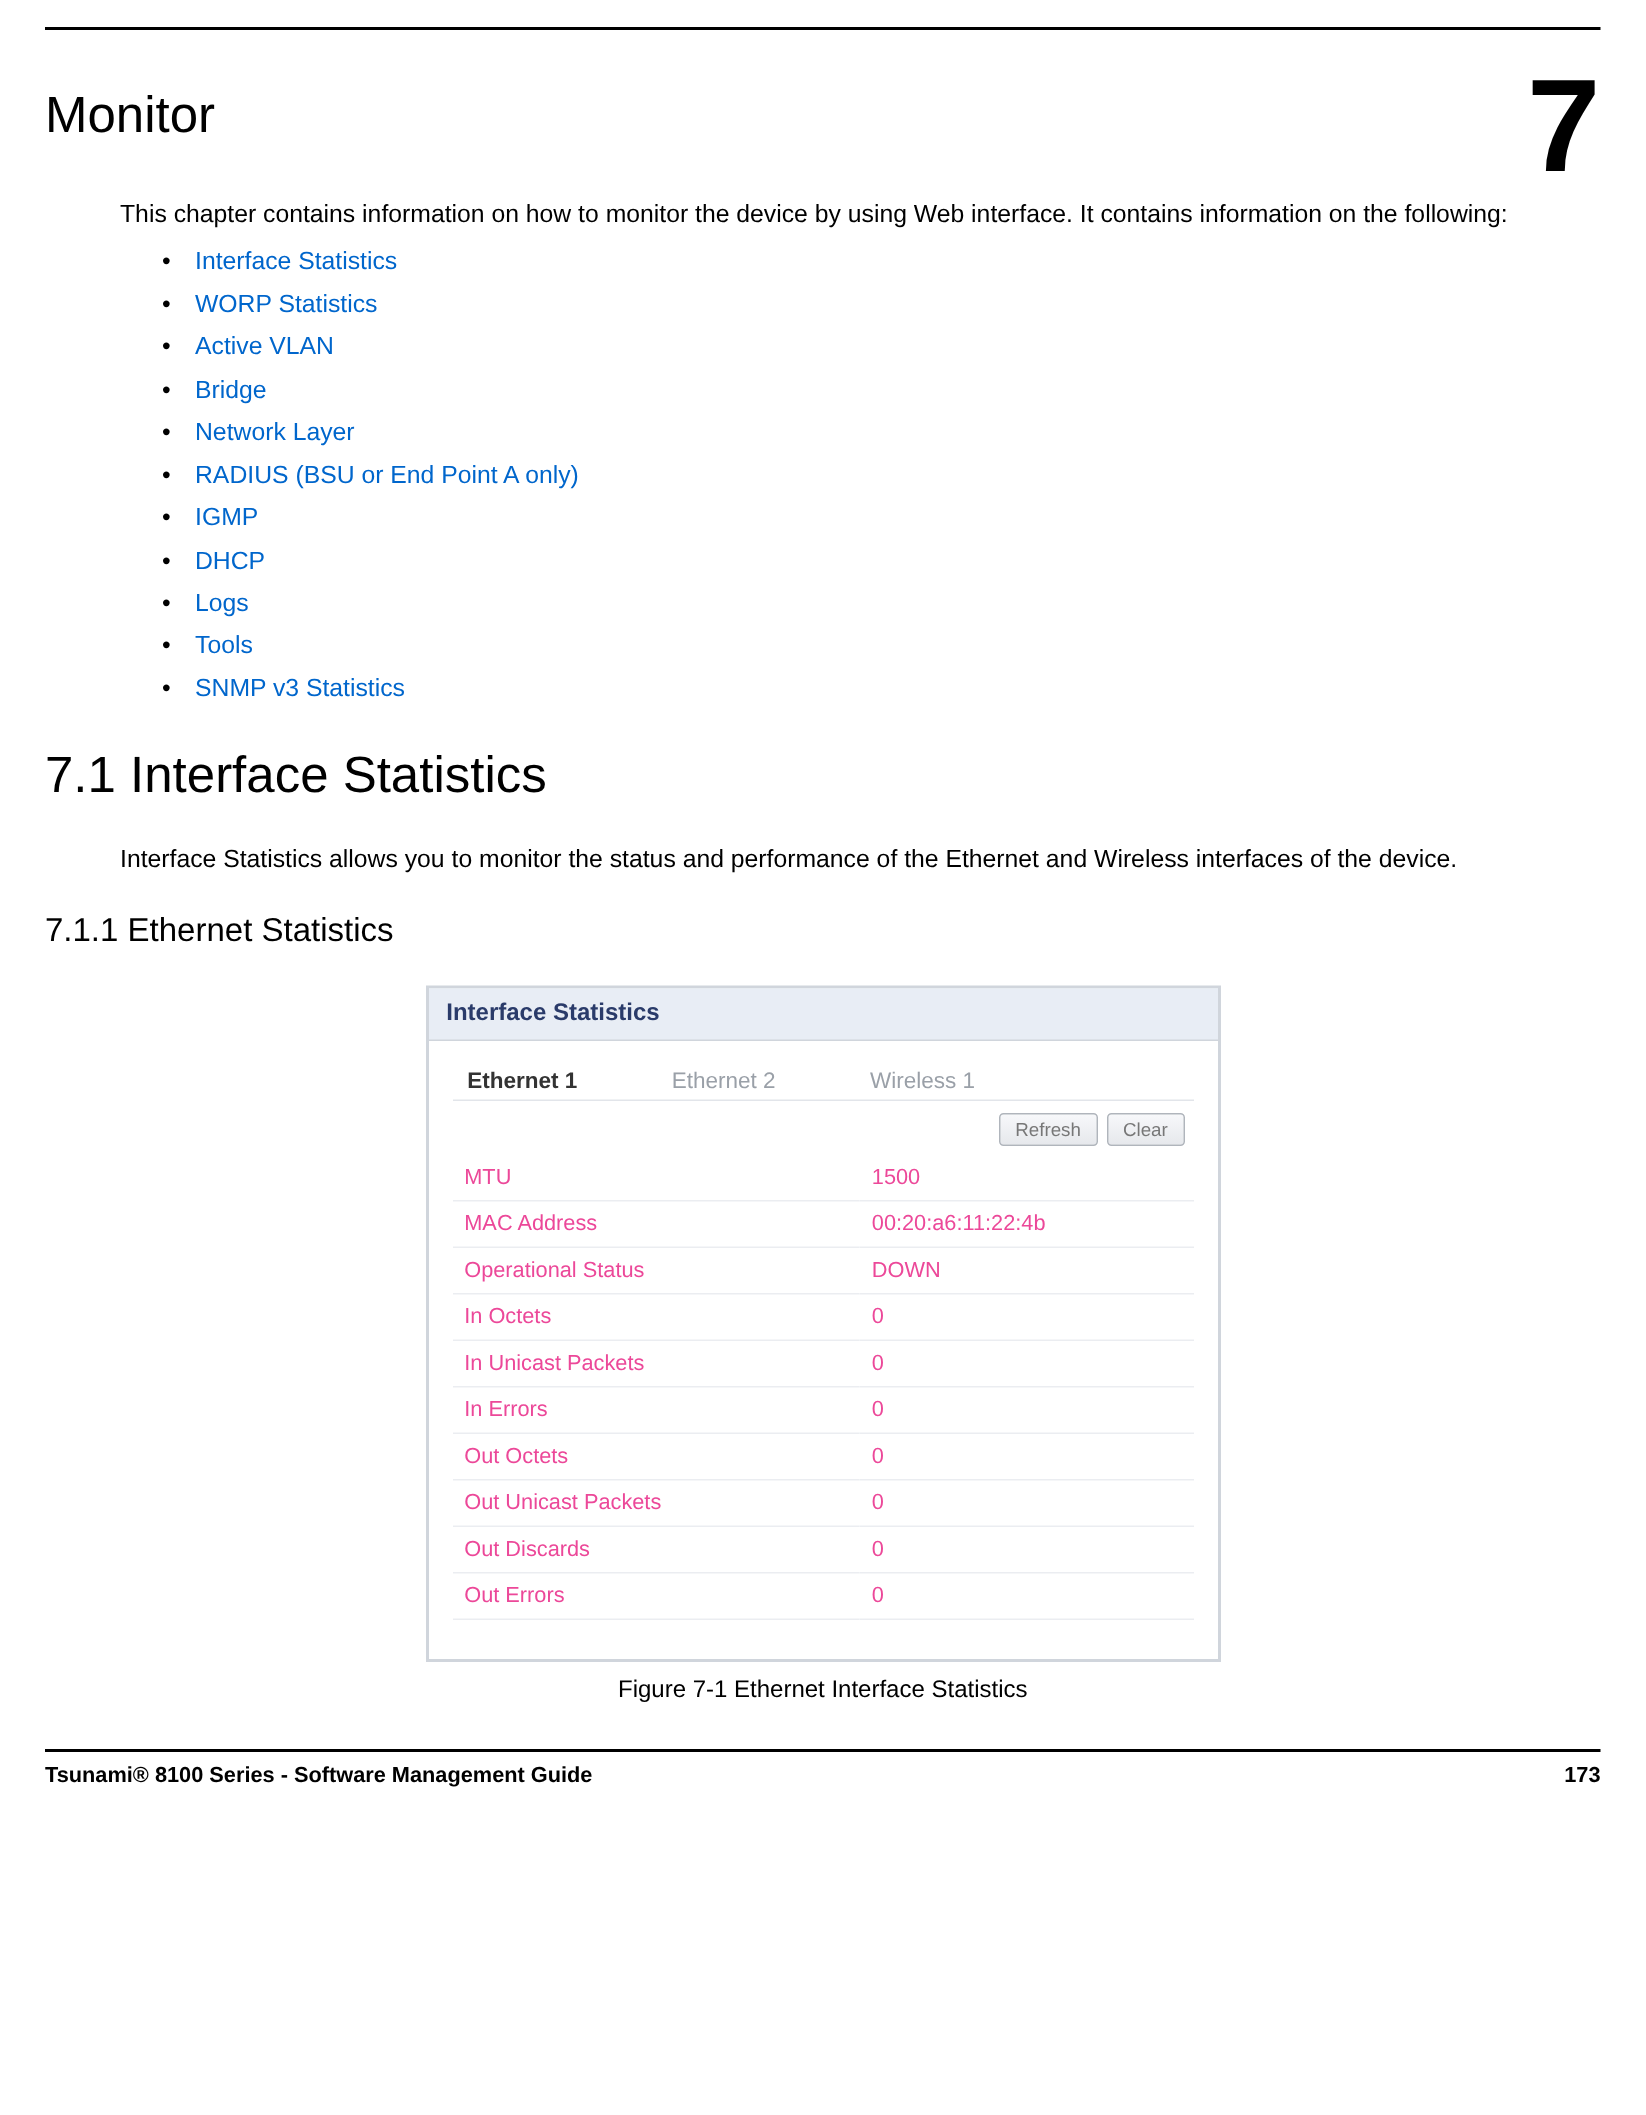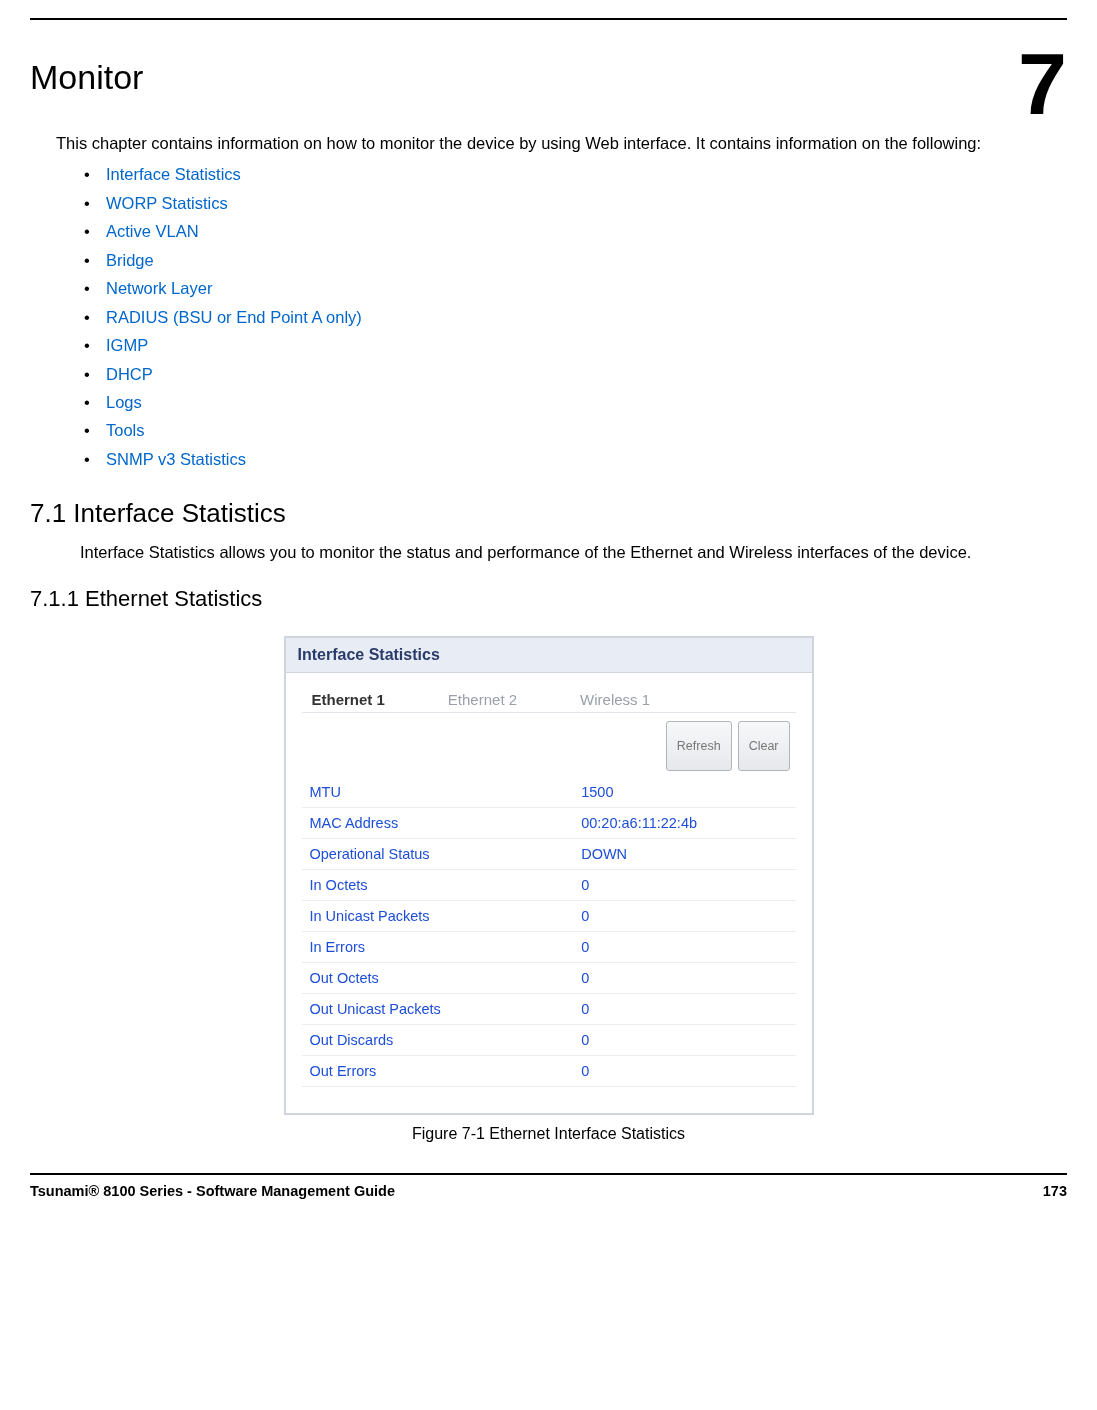--- a/index.html
+++ b/index.html
@@ -27,21 +27,21 @@
       line-height: 1;
       font-family: "Arial Black", Arial, sans-serif;
     }
     .chapter-title {
       font-size: 34px;
       font-weight: 400;
       margin-top: 38px;
       margin-bottom: 36px;
     }
     .intro-block {
-      margin-left: 26px;
+      margin-left: 50px;
       margin-right: 20px;
       font-size: 16.5px;
       line-height: 1.3;
     }
     .intro-para { margin-bottom: 10px; }
     .link-list {
       list-style: none;
       margin-left: 28px;
       margin-top: 6px;
     }
@@ -51,24 +51,24 @@
       margin-bottom: 7px;
       color: #0066cc;
       font-size: 16.5px;
     }
     .link-list li .bullet {
       position: absolute;
       left: 0;
       color: #000;
     }
     .h-section {
-      font-size: 26px;
+      font-size: 34px;
       font-weight: 400;
       margin-top: 28px;
-      margin-bottom: 12px;
+      margin-bottom: 25px;
     }
     .h-subsection {
       font-size: 22px;
       font-weight: 400;
       margin-top: 22px;
       margin-bottom: 10px;
     }
     .body-para {
       margin-left: 50px;
       margin-right: 20px;
@@ -109,29 +109,29 @@
       display: flex;
       justify-content: flex-end;
       gap: 6px;
       margin: 8px 6px 6px 0;
     }
     .btn {
       border: 1px solid #b0b5bc;
       background: linear-gradient(#f7f8fa, #e6e8ec);
       color: #777;
       font-size: 12.5px;
-      padding: 17px 10px;
+      padding: 3px 10px;
       border-radius: 3px;
       cursor: pointer;
     }
     .stat-table {
       width: 100%;
       border-collapse: collapse;
       font-size: 14.5px;
-      color: #1d4ed8;
+      color: #ec4899;
     }
     .stat-table td {
       padding: 7px 8px;
       border-bottom: 1px solid #ebedf1;
     }
     .stat-table td:first-child { width: 55%; }
     .figure-caption {
       text-align: center;
       font-weight: 400;
       font-size: 16px;

